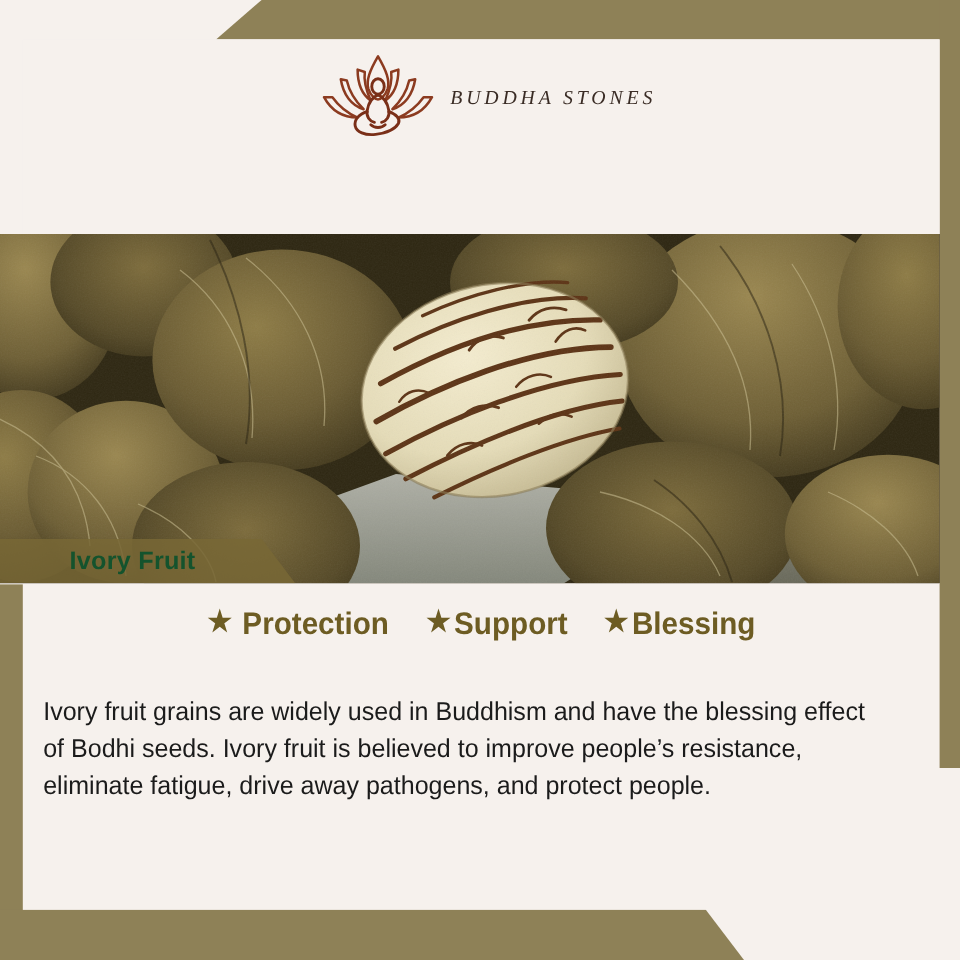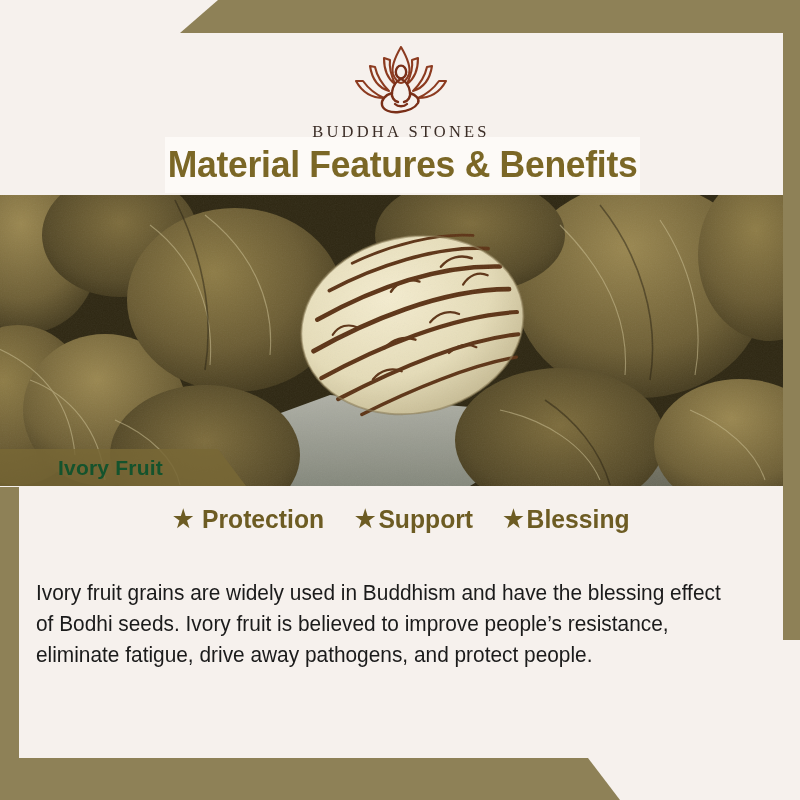--- a/index.html
+++ b/index.html
@@ -28,21 +28,21 @@
     left:0;bottom:0;width:620px;height:42px;background:#8e8157;
     clip-path:polygon(0 0,588px 0,620px 42px,0 42px);
   }
 
   
   .header{
     position:absolute;left:19px;top:33px;width:764px;height:162px;
     background:#f6f1ed;
     display:flex;flex-direction:column;align-items:center;justify-content:flex-start;
   }
-  .logo-wrap{margin-top:8px;display:flex;flex-direction:column;align-items:center;}
+  .logo-wrap{margin-top:8px;display:flex;flex-direction:row;align-items:center;font-style:italic;}
   .logo-mark{width:120px;height:80px;display:block;}
   .brand-name{
     margin-top:1px;
     font-family:"Liberation Serif", serif;
     font-size:16.5px;letter-spacing:3.2px;color:#3a2c25;font-weight:400;
     text-align:center;
   }
 
   
   .title-band{
@@ -146,23 +146,20 @@
 
           <path d="M51 52 C44 54 40 59 41 64 C42 69 49 72 58 71 C67 70 74 67 77 62 C79 58 75 54 69 52"></path>
 
           <path d="M54 63 C57 66 63 66 66 63"></path>
         </g>
       </svg>
       <div class="brand-name">BUDDHA STONES</div>
     </div>
   </div>
 
-  <div class="title-band">
-    <div class="title-text">Material Features &amp; Benefits</div>
-  </div>
 
   <div class="photo">
     <svg viewBox="0 0 783 291" preserveAspectRatio="none">
       <defs>
         <radialGradient id="nutA" cx="40%" cy="35%" r="75%">
           <stop offset="0%" stop-color="#8e7c46"></stop>
             <stop offset="55%" stop-color="#6b5c33"></stop>
             <stop offset="100%" stop-color="#3b3218"></stop>
         </radialGradient>
         <radialGradient id="nutB" cx="45%" cy="30%" r="80%">

